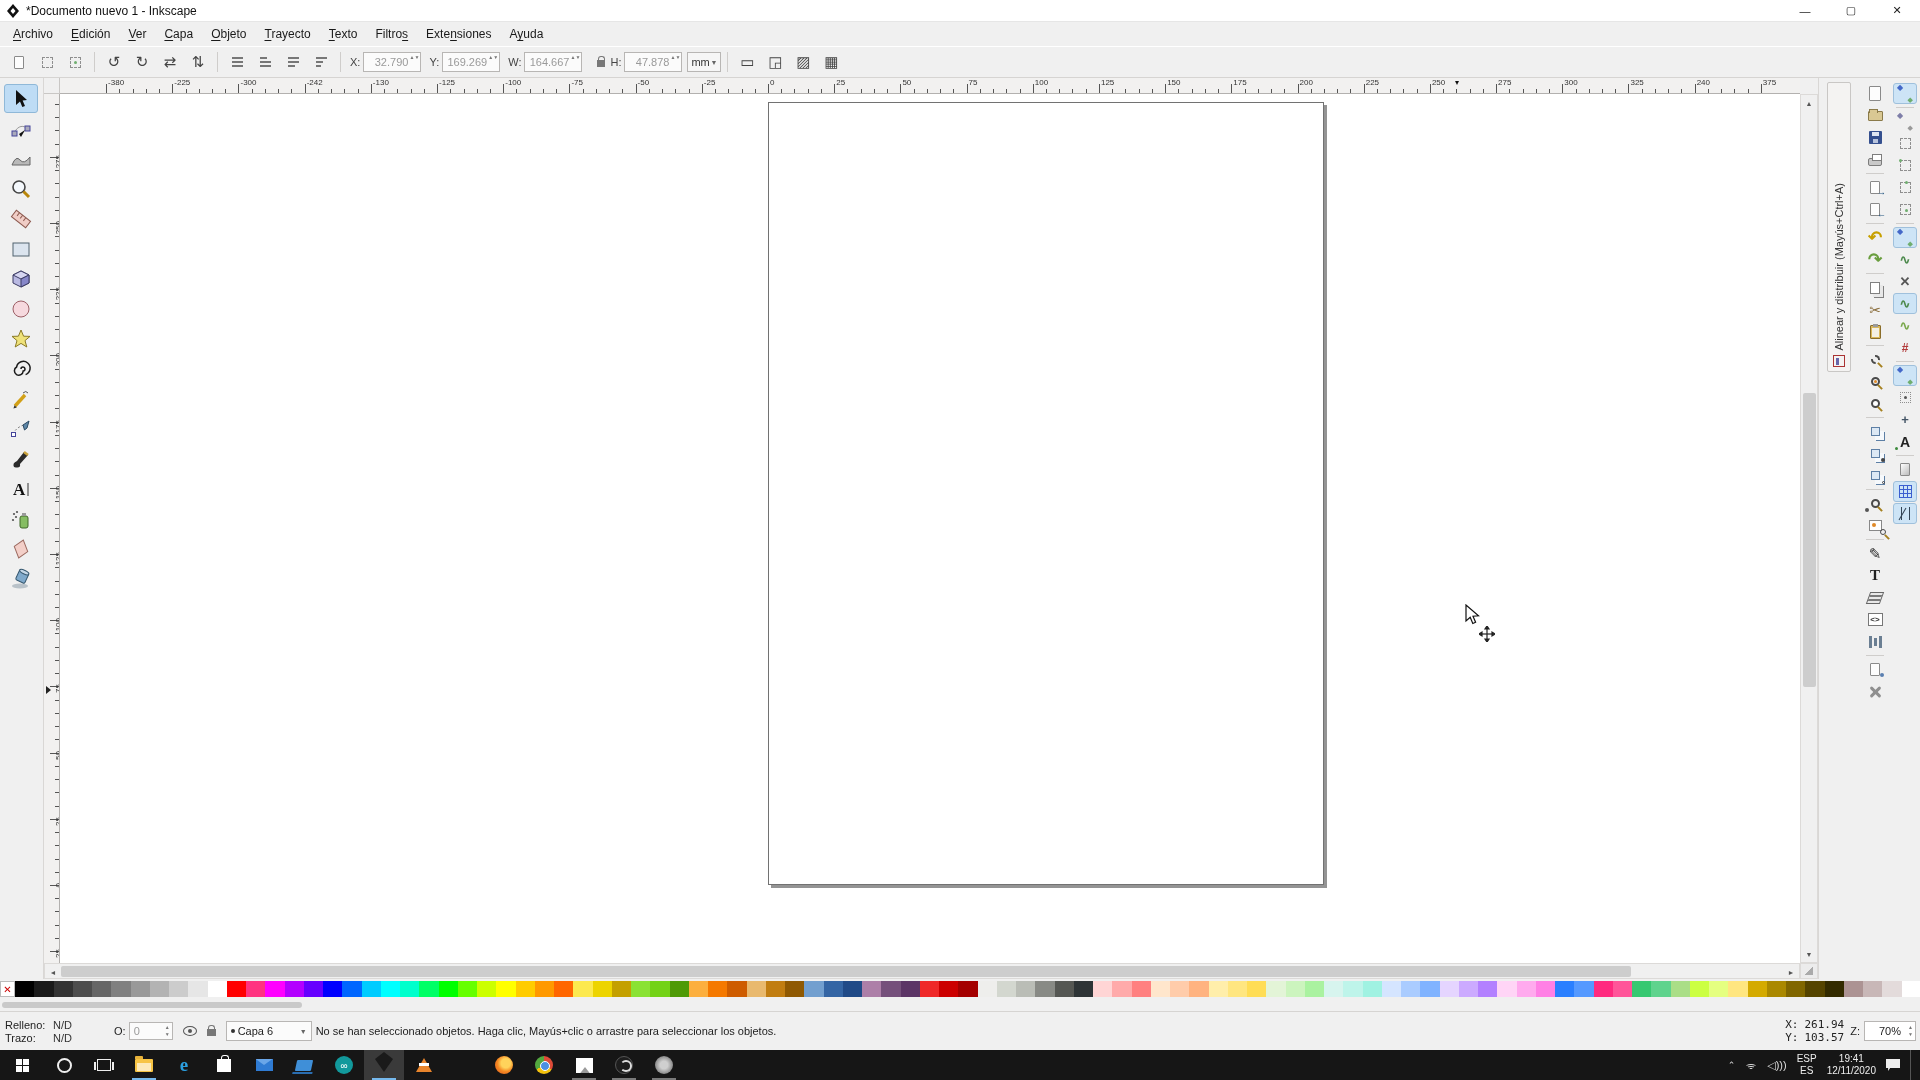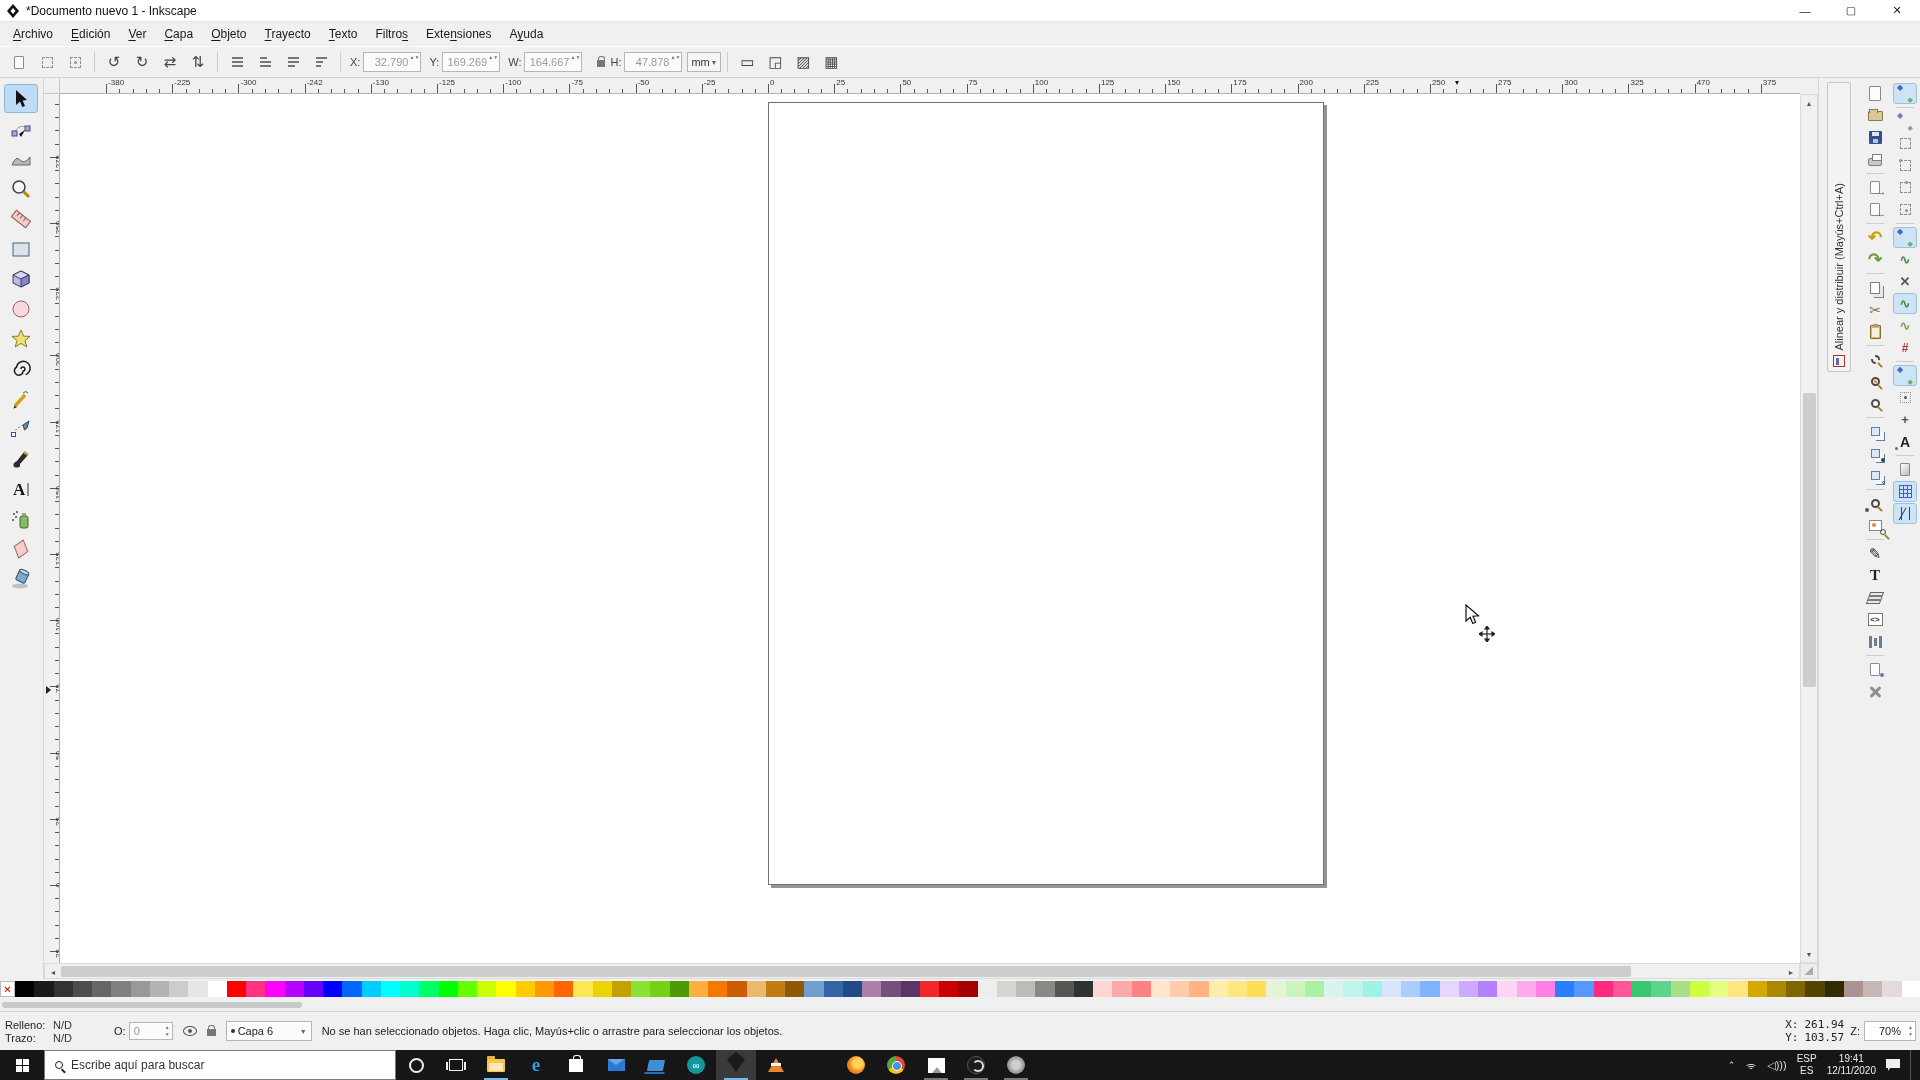--- a/index.html
+++ b/index.html
@@ -141,21 +141,21 @@
   .op-block{display:flex;align-items:center;gap:3px;margin-left:14px}
   .op-spin{width:44px;height:18px;background:#fbfbfb;border:1px solid #b8b6b4;position:relative;display:flex;align-items:center}
   .op-spin .val{flex:1;padding-left:4px;color:#9a9a9a}
   .eye{width:14px;height:10px;border:1px solid #555;border-radius:50%;position:relative;margin-left:10px}
   .eye::after{content:"";position:absolute;left:4px;top:2px;width:4px;height:4px;border-radius:50%;background:#555}
   .lockic{width:9px;height:7px;background:#777;position:relative;margin-left:10px;margin-top:3px}
   .lockic::before{content:"";position:absolute;left:1px;top:-4px;width:5px;height:4px;border:1.5px solid #777;border-bottom:none;border-radius:3px 3px 0 0}
   .layerdd{margin-left:10px;width:86px;height:20px;background:#fbfbfb;border:1px solid #b8b6b4;display:flex;align-items:center;padding:0 4px;gap:3px}
   .layerdd .dot2{width:4px;height:4px;border-radius:50%;background:#333}
   .layerdd .car{margin-left:auto;font-size:7px;color:#666}
-  .statmsg{margin-left:10px;color:#222;white-space:nowrap;overflow:hidden;max-width:1150px}
+  .statmsg{margin-left:4px;color:#222;white-space:nowrap;overflow:hidden;max-width:1150px}
   .xy-block{margin-left:auto;display:flex;flex-direction:column;align-items:flex-end;font-family:"DejaVu Sans Mono",monospace;font-size:11px;line-height:13px;color:#222;padding-right:6px}
   .xy-row{display:flex;gap:6px}
   .z-block{display:flex;align-items:center;gap:4px;padding-right:4px}
   .z-spin{width:52px;height:20px;background:#fff;border:1px solid #b8b6b4;display:flex;align-items:center;position:relative}
   .z-spin .val{flex:1;text-align:center;color:#222}
 
   
   #taskbar{position:absolute;left:0;top:1050px;width:1920px;height:30px;background:#161616;display:flex;align-items:stretch;color:#fff}
   .tb-start{width:44px;display:flex;align-items:center;justify-content:center}
   .winlogo{width:13px;height:13px;display:grid;grid-template-columns:6px 6px;grid-template-rows:6px 6px;gap:1px}
@@ -589,21 +589,21 @@
       <div class="htick" style="left: 1528.76px; height: 4px;"></div>
       <div class="htick" style="left: 1541.99px; height: 4px;"></div>
       <div class="htick" style="left: 1555.23px; height: 4px;"></div>
       <div class="htick" style="left: 1568.47px; height: 9px;"></div>
       <span class="hlab" style="left: 1570.47px;">325</span>
       <div class="htick" style="left: 1581.71px; height: 4px;"></div>
       <div class="htick" style="left: 1594.95px; height: 4px;"></div>
       <div class="htick" style="left: 1608.18px; height: 4px;"></div>
       <div class="htick" style="left: 1621.42px; height: 4px;"></div>
       <div class="htick" style="left: 1634.66px; height: 9px;"></div>
-      <span class="hlab" style="left: 1636.66px;">470</span>
+      <span class="hlab" style="left: 1636.66px;">240</span>
       <div class="htick" style="left: 1647.9px; height: 4px;"></div>
       <div class="htick" style="left: 1661.14px; height: 4px;"></div>
       <div class="htick" style="left: 1674.37px; height: 4px;"></div>
       <div class="htick" style="left: 1687.61px; height: 4px;"></div>
       <div class="htick" style="left: 1700.85px; height: 9px;"></div>
       <span class="hlab" style="left: 1702.85px;">375</span>
     </div>
   <div id="vruler">
       <span id="vmarker" style="top:592px"></span>
       <div class="vtick" style="top: 857.19px; width: 9px;"></div>
@@ -1040,24 +1040,20 @@
 
 <div id="taskbar">
   <div class="tb-start">
       <span class="winlogo">
         <i></i>
         <i></i>
         <i></i>
         <i></i>
       </span>
     </div>
-  <div class="tb-search">
-    <span class="mag"></span>
-    <span>Escribe aquí para buscar</span>
-  </div>
   <div class="tb-btn">
       <span class="cortana"></span>
     </div>
   <div class="tb-btn">
       <span class="taskview"></span>
     </div>
   <div class="tb-apps">
       <div class="tb-app">
         <span class="ai ai-folder"></span>
         <span class="runline"></span>

